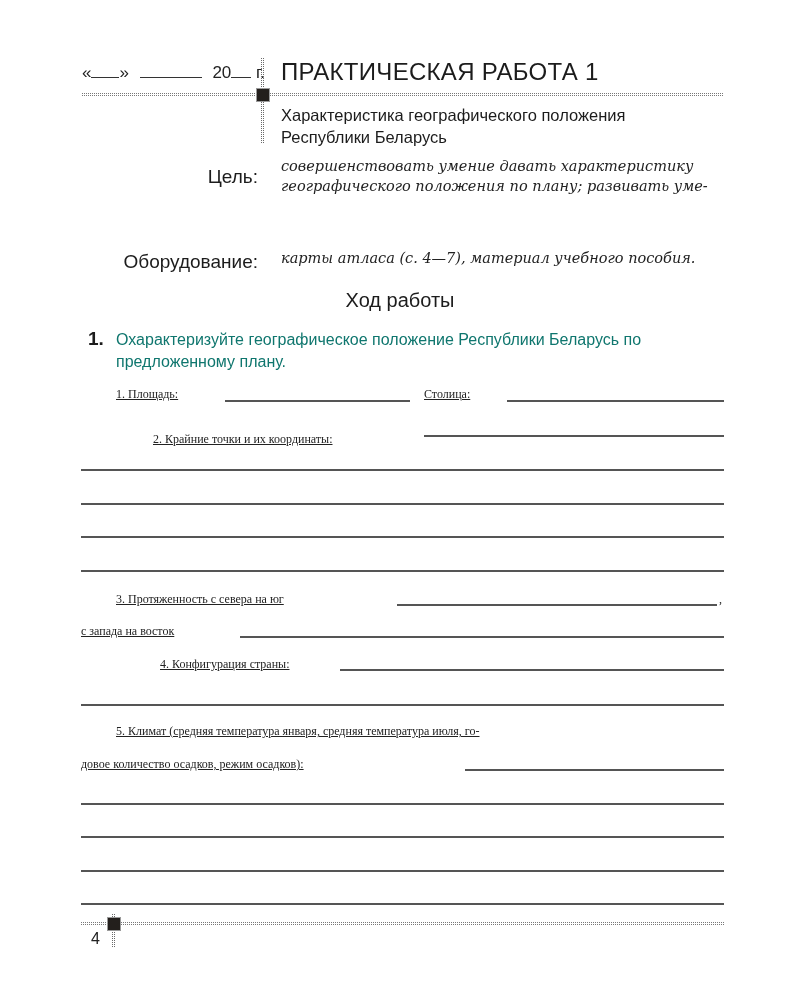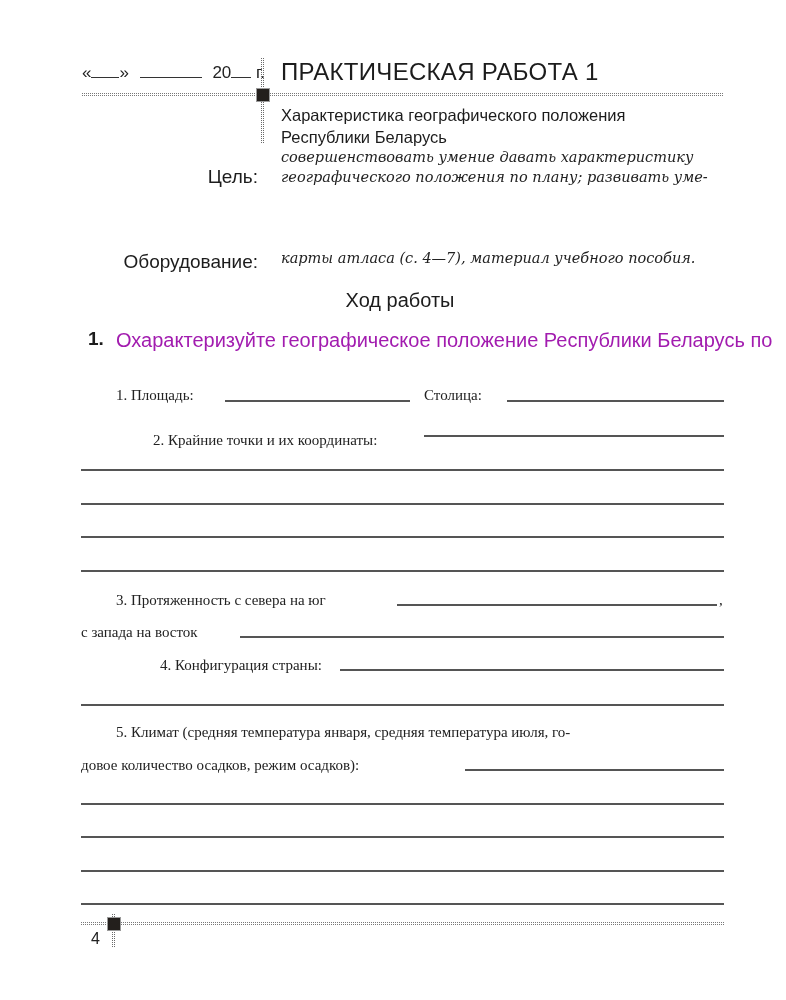--- a/index.html
+++ b/index.html
@@ -39,23 +39,23 @@
 
     .title { font-size: 24px; letter-spacing: 0.3px; color: #1c1c1c; }
     .subtitle { font-size: 16.5px; line-height: 22px; color: #1c1c1c; }
 
     .label { font-size: 19px; color: #1c1c1c; text-align: right; width: 180px; }
     .italic-text { font-family: "DejaVu Serif", serif; font-style: italic; font-size: 14.5px; line-height: 19.5px; color: #222; }
 
     .section-head { font-size: 20px; color: #1c1c1c; text-align: center; }
 
     .task-num { font-size: 19px; font-weight: bold; color: #1c1c1c; }
-    .task-text { font-size: 20px; line-height: 22px; color: #a21caf; }
+    .task-text { font-size: 16px; line-height: 22px; color: #0f766e; }
 
-    .serif { font-family: "Liberation Serif", serif; font-size: 15px; color: #222; white-space: nowrap; }
+    .serif { font-family: "Liberation Serif", serif; font-size: 12px; color: #222; white-space: nowrap; text-decoration: underline; }
 
     .line {
       position: absolute; height: 2px; background: #555;
     }
 
     .page-num { font-size: 16px; color: #222; }
   </style>
 </head>
 <body>
 
@@ -71,33 +71,34 @@
 <div class="sq" style="left:257px; top:89px;"></div>
 
 <div class="abs title" style="left:281px; top:58px;">ПРАКТИЧЕСКАЯ РАБОТА 1</div>
 
 <div class="abs subtitle" style="left:281px; top:104px;">
   <div>Характеристика географического положения</div>
   <div>Республики Беларусь</div>
 </div>
 
 <div class="abs label" style="left:78px; top:166px;">Цель:</div>
-<div class="abs italic-text" style="left:281px; top:148px; width:450px;">
+<div class="abs italic-text" style="left:281px; top:157px; width:450px;">
   <div style="white-space:nowrap;">совершенствовать умение давать характеристику</div>
   <div style="white-space:nowrap;">географического положения по плану; развивать уме-</div>
 </div>
 
 <div class="abs label" style="left:78px; top:251px;">Оборудование:</div>
 <div class="abs italic-text" style="left:281px; top:249px; white-space:nowrap;">карты атласа (с. 4—7), материал учебного пособия.</div>
 
 <div class="abs section-head" style="left:300px; top:289px; width:200px;">Ход работы</div>
 
 <div class="abs task-num" style="left:88px; top:328px;">1.</div>
 <div class="abs task-text" style="left:116px; top:329px; white-space:nowrap;">
   <div>Охарактеризуйте географическое положение Республики Беларусь по</div>
+  <div>предложенному плану.</div>
 </div>
 
 <div class="abs serif" style="left:116px; top:387px;">1. Площадь:</div>
 <div class="line" style="left:225px; top:400px; width:185px;"></div>
 <div class="abs serif" style="left:424px; top:387px;">Столица:</div>
 <div class="line" style="left:507px; top:400px; width:217px;"></div>
 
 <div class="abs serif" style="left:116px; top:432px;margin-left:37px;">2. Крайние точки и их координаты:</div>
 <div class="line" style="left:424px; top:435px; width:300px;"></div>
 <div class="line" style="left:81px; top:469px; width:643px;"></div>

